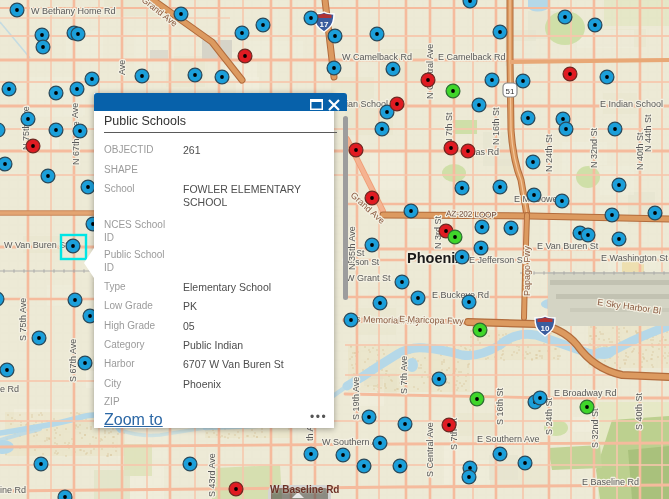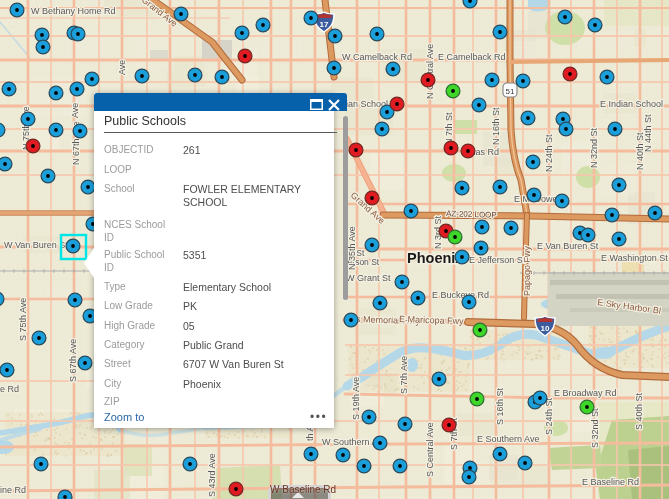--- a/index.html
+++ b/index.html
@@ -4,26 +4,26 @@
 #stage{position:relative;width:669px;height:499px;overflow:hidden;font-family:"Liberation Sans",sans-serif;background:#edead6}
 #popup{position:absolute;left:94px;top:93px;width:240px;height:335px;background:#fff;border-radius:0;box-shadow:0 1px 6px rgba(0,0,0,0.35)}
 #ptitle{position:absolute;left:0;top:0;width:253px;height:18px;background:#0761aa;border-radius:3px 3px 0 0}
 #maxi{position:absolute;left:216px;top:6px}
 #closei{position:absolute;left:234px;top:5.5px}
 #parrow{position:absolute;left:-10px;top:155px;width:0;height:0;border-top:15px solid transparent;border-bottom:15px solid transparent;border-right:10px solid #fff}
 #pheader{position:absolute;left:10px;top:21px;font-size:12.5px;color:#323232}
 #phr{position:absolute;left:10px;top:38.5px;width:233px;height:0;border-top:1.2px solid #5a5a5a}
 .lab{position:absolute;left:10px;width:72px;font-size:10px;line-height:12.5px;color:#9b9b9b}
 .val{position:absolute;left:89px;width:152px;font-size:10.5px;line-height:12.5px;color:#4d4d4d}
-#zoomto{position:absolute;left:10px;top:318px;font-size:11px;color:#2b67a5;}
+#zoomto{position:absolute;left:10px;top:318px;font-size:16px;color:#2b67a5;text-decoration:underline}
 #pdots{position:absolute;left:216px;top:317px;font-size:12px;letter-spacing:1.5px;color:#555}
 #pscroll{position:absolute;left:248.5px;top:23px;width:5px;height:184px;background:#9d9d9d;border-radius:3px}
 #attrib{position:absolute;left:268px;top:485px;width:57px;height:16px;background:rgba(60,60,60,0.55);border:3px solid #d4d4d4;border-radius:7px 7px 0 0;border-bottom:none}
 #attrarrow{position:absolute;left:21px;top:4px;width:0;height:0;border-left:6px solid transparent;border-right:6px solid transparent;border-bottom:6px solid #e8e8e8}
-#wbl{position:absolute;left:270px;top:484px;font-size:10px;font-weight:normal;color:#6b3126;text-shadow:0 0 2px rgba(243,240,226,0.8)}
+#wbl{position:absolute;left:270px;top:484px;font-size:10px;font-weight:bold;color:#6b3126;text-shadow:0 0 2px rgba(243,240,226,0.8)}
 </style></head>
 <body>
 <div id="stage">
     <svg width="669" height="499" viewBox="0 0 669 499" style="position:absolute;left:0;top:0">
       <rect width="669" height="499" fill="#edead6"></rect>
 <rect x="331" y="77" width="43" height="32" fill="#e8e4cd" opacity="0.6"></rect>
 <rect x="74" y="420" width="52" height="15" fill="#e5e2cf" opacity="0.6"></rect>
 <rect x="596" y="29" width="50" height="18" fill="#e8e4cd" opacity="0.6"></rect>
 <rect x="88" y="222" width="44" height="14" fill="#f1eedd" opacity="0.6"></rect>
 <rect x="92" y="282" width="45" height="13" fill="#e8e4cd" opacity="0.6"></rect>
@@ -1291,36 +1291,35 @@
         </svg>
     <svg id="closei" width="12" height="12" viewBox="0 0 12 12">
           <path d="M1 1 L11 11 M11 1 L1 11" stroke="#fff" stroke-width="2.2"></path>
         </svg>
   </div>
   <div id="parrow"></div>
   <div id="pheader">Public Schools</div>
   <div id="phr"></div>
   <div class="lab" style="top:51px">OBJECTID</div>
       <div class="val" style="top:51px">261</div>
-<div class="lab" style="top:71px">LOOP</div>
+<div class="lab" style="top:71px">SHAPE</div>
       <div class="val" style="top:71px"></div>
 <div class="lab" style="top:90px">School</div>
       <div class="val" style="top:90px">FOWLER ELEMENTARY SCHOOL</div>
 <div class="lab" style="top:126px">NCES School ID</div>
 <div class="lab" style="top:156px">Public School ID</div>
-      <div class="val" style="top:156px">5351</div>
 <div class="lab" style="top:188px">Type</div>
       <div class="val" style="top:188px">Elementary School</div>
 <div class="lab" style="top:207px">Low Grade</div>
       <div class="val" style="top:207px">PK</div>
 <div class="lab" style="top:227px">High Grade</div>
       <div class="val" style="top:227px">05</div>
 <div class="lab" style="top:246px">Category</div>
-      <div class="val" style="top:246px">Public Grand</div>
-<div class="lab" style="top:265px">Street</div>
+      <div class="val" style="top:246px">Public Indian</div>
+<div class="lab" style="top:265px">Harbor</div>
       <div class="val" style="top:265px">6707 W Van Buren St</div>
 <div class="lab" style="top:285px">City</div>
       <div class="val" style="top:285px">Phoenix</div>
 <div class="lab" style="top:303px">ZIP</div>
 
   <div id="zoomto">Zoom to</div>
   <div id="pdots">•••</div>
   <div id="pscroll"></div>
 </div>
 <div id="attrib">

